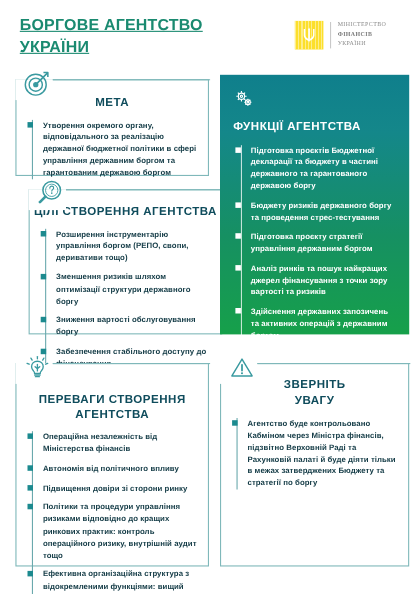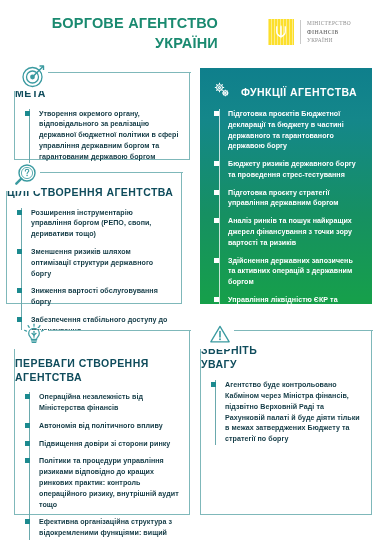--- a/index.html
+++ b/index.html
@@ -27,26 +27,27 @@
     height: 64px;
     display: flex;
     align-items: center;
   }
 
   .header-title {
     position: absolute;
     left: 18px;
     top: 14px;
     width: 200px;
-    text-align: right;
+    text-align: left;
     color: #1a8a70;
     font-size: 14.5px;
     font-weight: bold;
     line-height: 1.35;
     letter-spacing: 0.2px;
+    text-decoration: underline;
   }
 
   .logo-block {
     position: absolute;
     left: 268px;
     top: 19px;
     display: flex;
     align-items: center;
     gap: 6px;
   }
@@ -124,21 +125,21 @@
     top: -11px;
     width: 28px;
     height: 28px;
   }
 
   .card-title {
     color: #0f4c5c;
     font-size: 10.5px;
     font-weight: bold;
     letter-spacing: 0.45px;
-    text-align: left;
+    text-align: center;
     line-height: 1.3;
   }
 
   
   .blist {
     position: relative;
     padding-left: 16px;
   }
   .blist .rail {
     position: absolute;
@@ -172,22 +173,23 @@
     position: absolute;
     background: linear-gradient(180deg, #0f7f8c 0%, #14878a 22%, #169062 62%, #16a04a 100%);
   }
   .panel .card-title { color: #ffffff; }
   .panel .bitem { color: #ffffff; font-weight: bold; }
   .panel .bitem .sq { background: #ffffff; }
   .panel .blist .rail { background: rgba(255,255,255,0.75); }
 
   .panel-head {
     display: flex;
-    align-items: flex-end;
+    align-items: flex-start;
     gap: 9px;
+    flex-direction: column;
   }
   .panel-head .card-title { text-align: left; }
 
   .icon-svg { display: block; }
 </style>
 </head>
 <body>
 
 <div class="page">
 
@@ -232,21 +234,21 @@
 
     <div class="blist" style="margin:8px 9px 4px 9px; padding-left:15px;">
       <div class="rail"></div>
       <div class="bitem">
         <span class="sq"></span>
         <span>Утворення окремого органу, відповідального за реалізацію державної бюджетної політики в сфері управління державним боргом та гарантованим державою боргом</span>
       </div>
     </div>
   </div>
 
-  <div class="card" style="left:6px; top:172px; width:176px; height:132px;">
+  <div class="card" style="left:26px; top:172px; width:176px; height:132px;">
     <div class="notch"></div>
     <div class="notch-line" style="width:143px;"></div>
     <div class="card-icon">
       <svg class="icon-svg" width="28" height="28" viewBox="0 0 28 28">
         <circle cx="15" cy="11" r="8" fill="none" stroke="#3a9aa0" stroke-width="1.4"></circle>
         <circle cx="15" cy="11" r="5.6" fill="none" stroke="#3a9aa0" stroke-width="0.8"></circle>
         <path d="M13.3 9.1 C13.3 7.9 14.1 7.2 15.1 7.2 C16.1 7.2 16.8 7.9 16.8 8.8 C16.8 10.2 15.1 10.2 15.1 11.7" fill="none" stroke="#3a9aa0" stroke-width="1.05" stroke-linecap="round"></path>
         <circle cx="15.05" cy="13.6" r="0.75" fill="#3a9aa0"></circle>
         <path d="M9.3 16.7 L4.3 21.7" stroke="#3a9aa0" stroke-width="2.4" stroke-linecap="round"></path>
       </svg>

